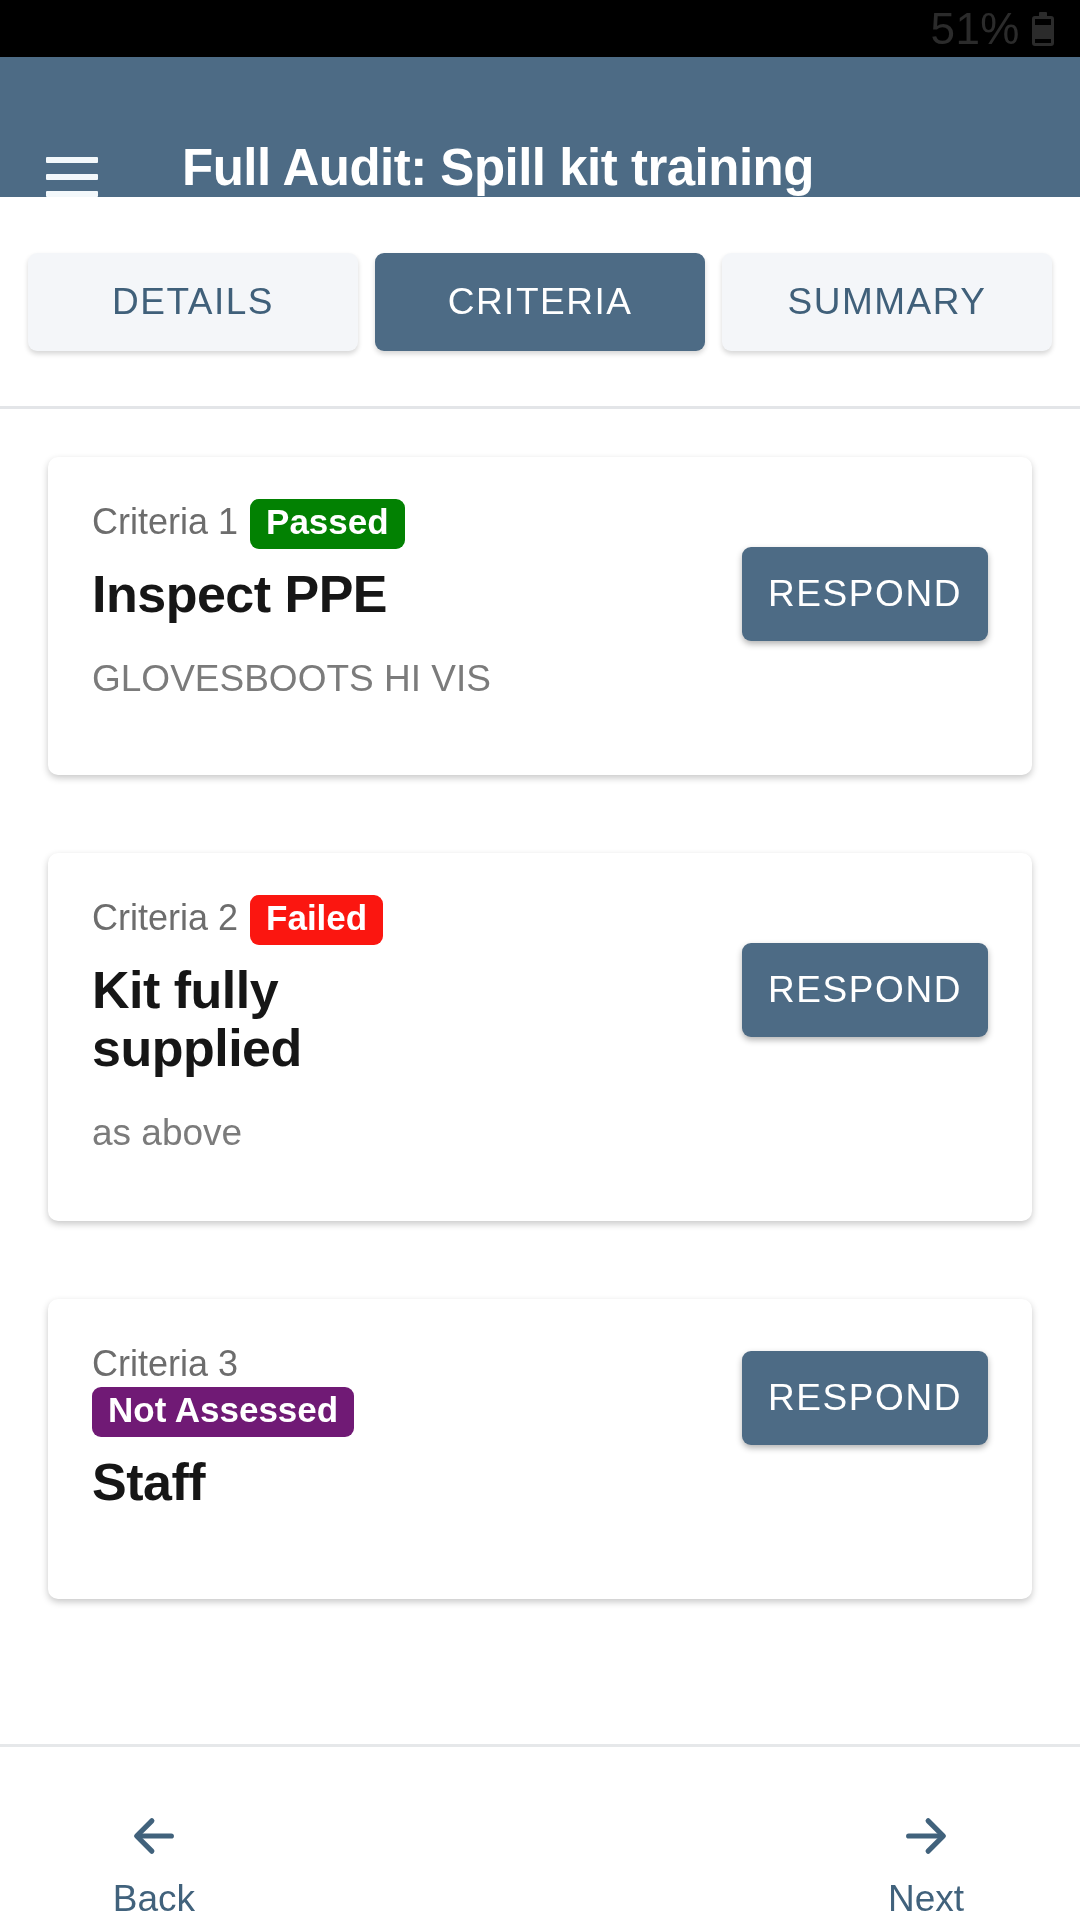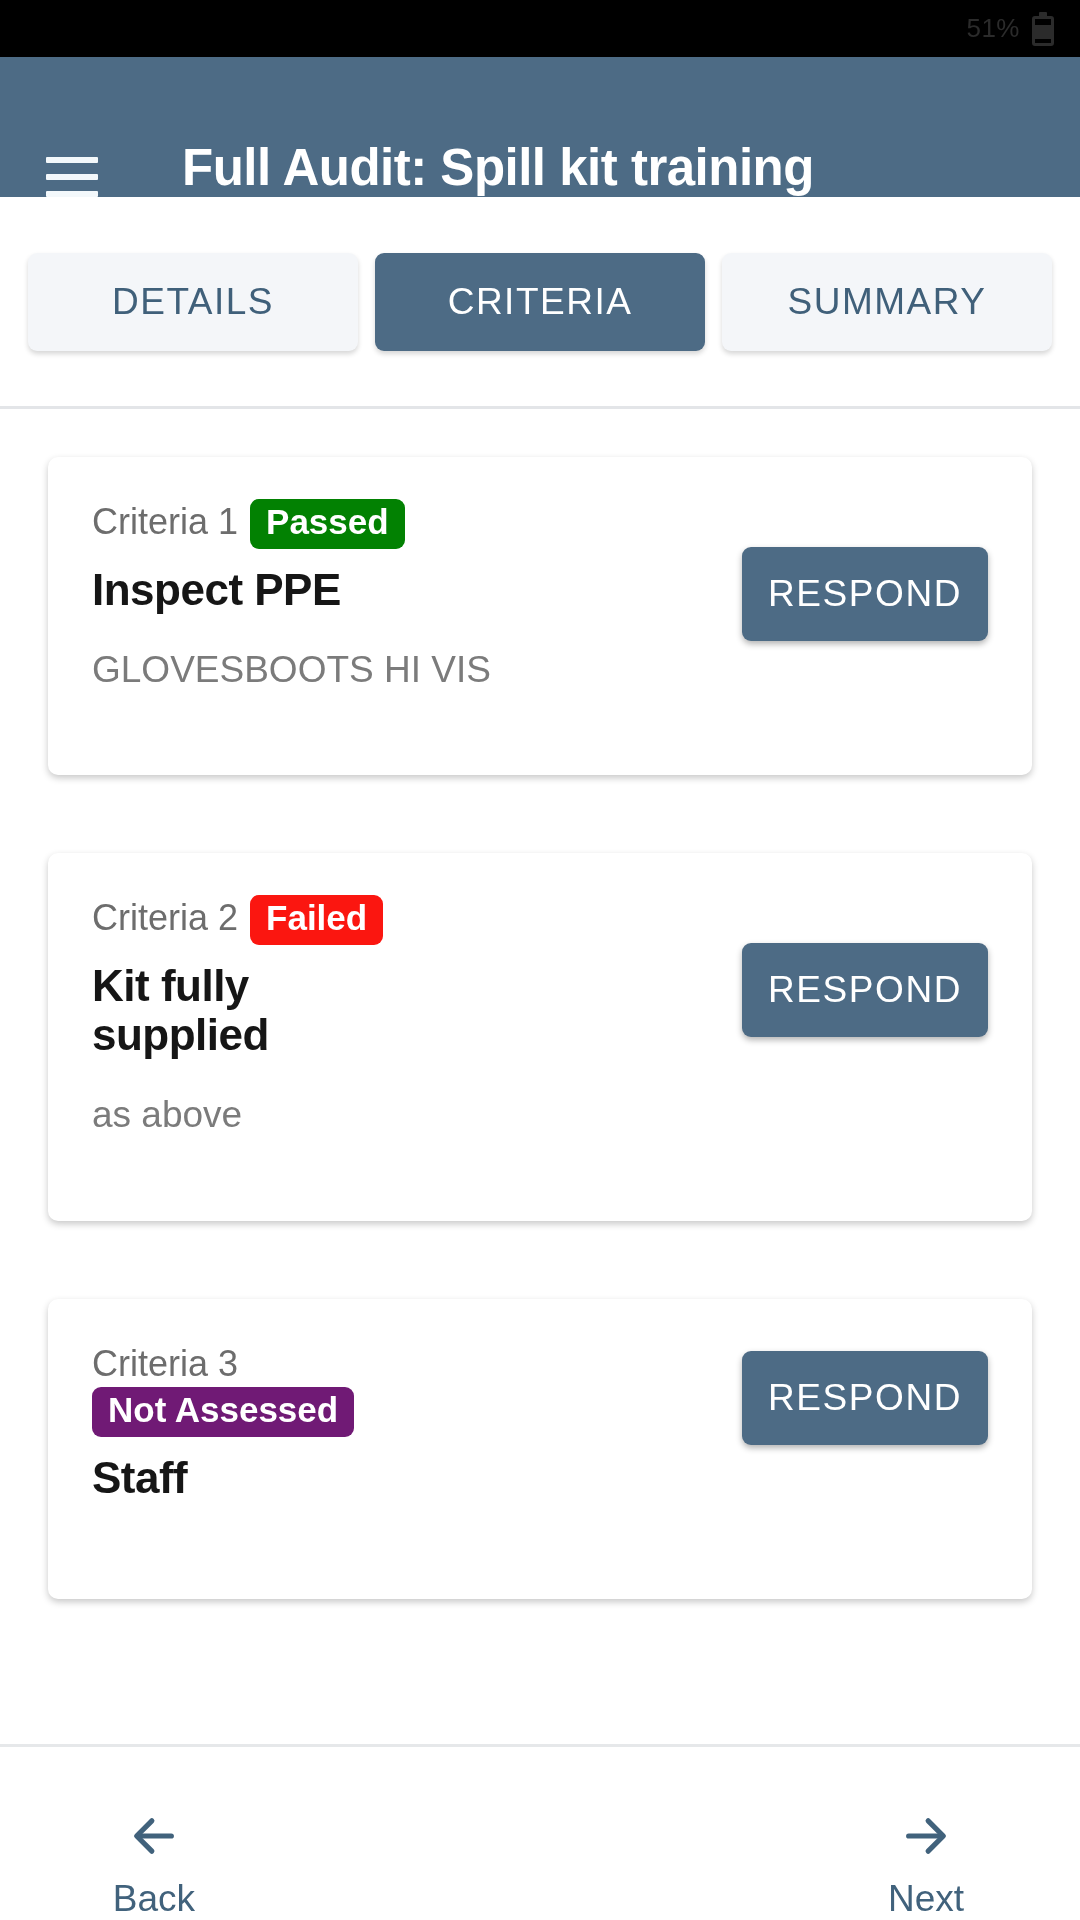--- a/index.html
+++ b/index.html
@@ -21,21 +21,21 @@
   
   .statusbar {
     height:57px;
     background:#000000;
     display:flex; align-items:center; justify-content:flex-end;
     padding-right:26px;
     flex:0 0 auto;
   }
   .status-battery-pct {
     color:#2b2b2b;
-    font-size:26px;
+    font-size:44px;
     letter-spacing:0.5px;
     margin-right:12px;
   }
   .battery-icon {
     width:22px; height:34px;
     position:relative;
     display:inline-block;
   }
   .battery-icon .body {
     position:absolute; left:0; top:4px;
@@ -157,21 +157,21 @@
     border-radius:9px;
     line-height:1.05;
     vertical-align:baseline;
     white-space:nowrap;
   }
   .badge.passed  { background:#028102; }
   .badge.failed  { background:#fb1610; }
   .badge.notassessed { background:#701a75; }
 
   .card-title {
-    font-size:44px;
+    font-size:52px;
     font-weight:700;
     color:#161616;
     line-height:1.12;
     margin-top:16px;
     letter-spacing:-0.5px;
     max-width:460px;
   }
   .card-desc {
     font-size:37px;
     color:#7b7b7b;

